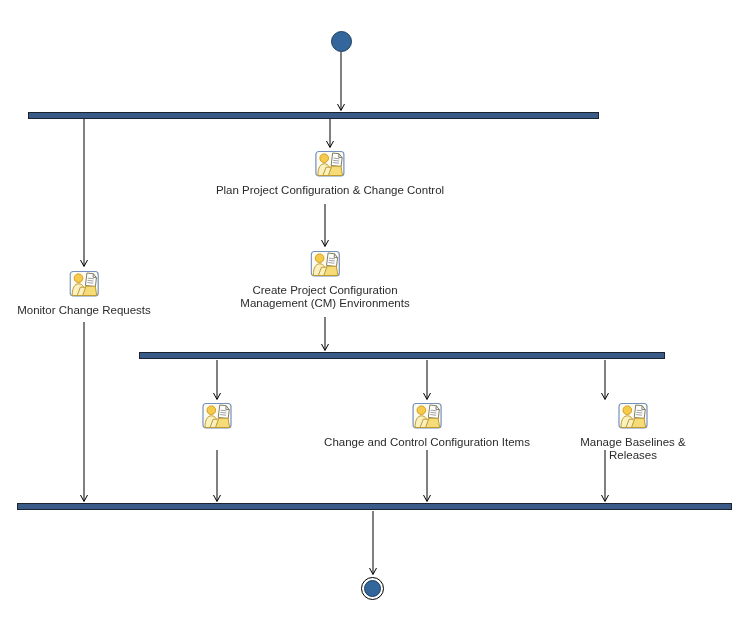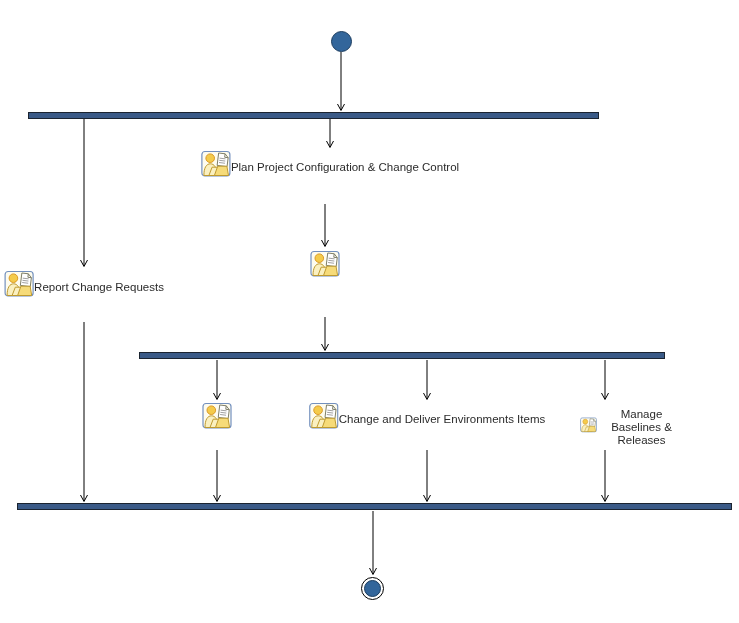--- a/index.html
+++ b/index.html
@@ -27,21 +27,21 @@
     background:#fff;border:1px solid #000;
     display:flex;align-items:center;justify-content:center;
   }
   .end-node .inner{
     width:15px;height:15px;border-radius:50%;
     background:var(--node-fill,#33669B);
     border:1px solid var(--node-border,#1C3D5F);
   }
   .activity{
     position:absolute;transform:translateX(-50%);
-    display:flex;align-items:center;
+    display:flex;flex-direction:column;align-items:center;
   }
   .act-icon{width:30px;height:28px;display:block;}
   .act-label{
     margin-top:6px;font-size:11.5px;line-height:13px;
     color:var(--text,#2B2B2B);text-align:center;white-space:pre-line;
   }
 </style>
 </head>
 <body>
 
@@ -133,40 +133,42 @@
     <svg class="act-icon" viewBox="0 0 30 28">
         <use href="#rup-activity-icon"></use>
       </svg>
     <div class="act-label">Plan Project Configuration &amp; Change Control</div>
   </div>
 
   <div class="activity" style="left:84px;top:270px">
     <svg class="act-icon" viewBox="0 0 30 28">
         <use href="#rup-activity-icon"></use>
       </svg>
-    <div class="act-label">Report Change Requests</div>
+    <div class="act-label">Monitor Change Requests</div>
   </div>
 
   <div class="activity" style="left:325px;top:250px">
     <svg class="act-icon" viewBox="0 0 30 28">
         <use href="#rup-activity-icon"></use>
       </svg>
+    <div class="act-label">Create Project Configuration
+Management (CM) Environments</div>
   </div>
 
   <div class="activity" style="left:217px;top:402px">
     <svg class="act-icon" viewBox="0 0 30 28">
         <use href="#rup-activity-icon"></use>
       </svg>
   </div>
 
   <div class="activity" style="left:427px;top:402px">
     <svg class="act-icon" viewBox="0 0 30 28">
         <use href="#rup-activity-icon"></use>
       </svg>
-    <div class="act-label">Change and Deliver Environments Items</div>
+    <div class="act-label">Change and Control Configuration Items</div>
   </div>
 
   <div class="activity" style="left:633px;top:402px">
     <svg class="act-icon" viewBox="0 0 30 28">
         <use href="#rup-activity-icon"></use>
       </svg>
     <div class="act-label">Manage Baselines &amp; Releases</div>
   </div>
 
 </div>

